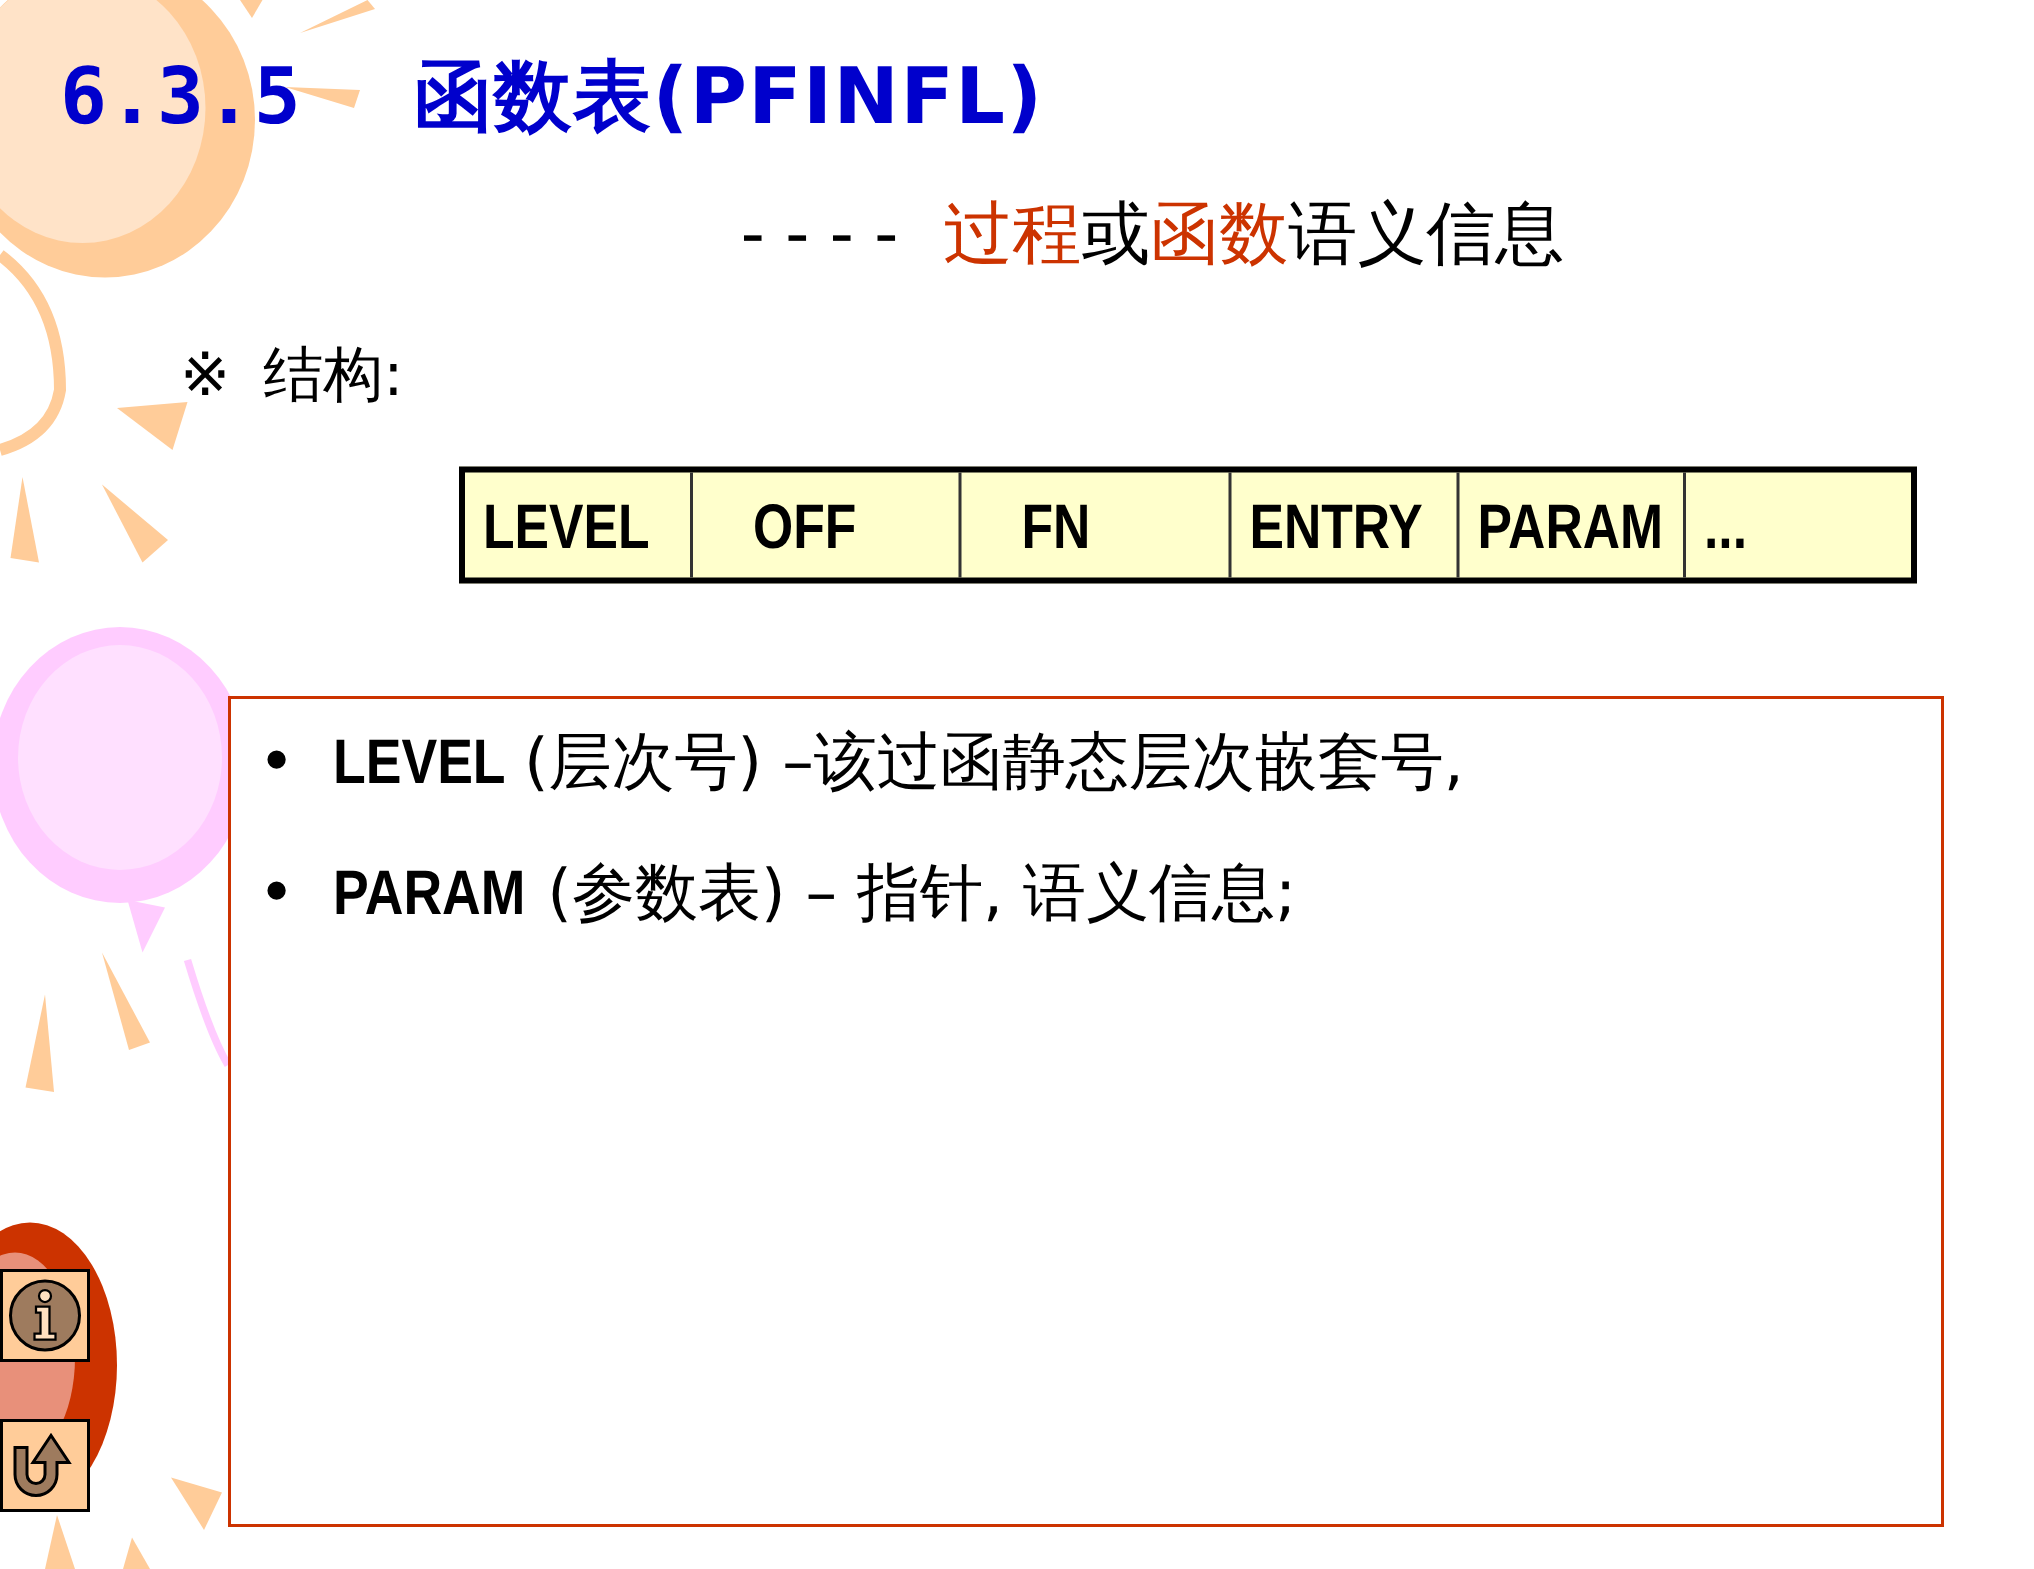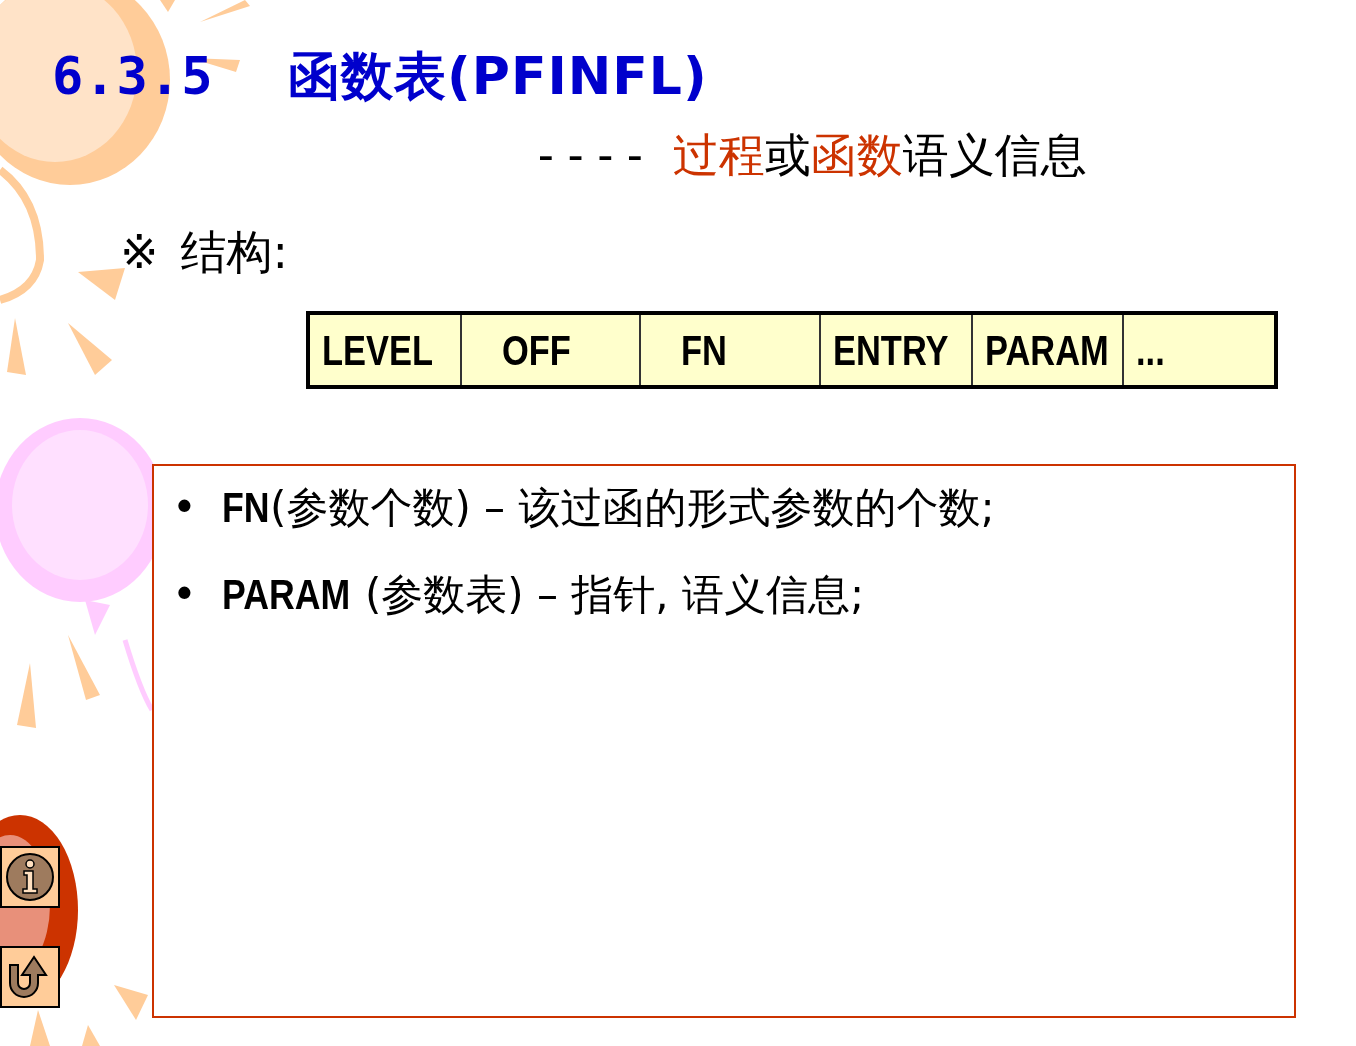--- a/index.html
+++ b/index.html
@@ -4,35 +4,35 @@
 <style>
   html, body { margin: 0; padding: 0; }
   body {
     width: 1356px; height: 1046px; position: relative; overflow: hidden;
     background: #ffffff;
     font-family: "DejaVu Sans", "Liberation Sans", sans-serif;
     color: #000;
   }
   .deco { position: absolute; left: 0; top: 0; width: 1356px; height: 1046px; pointer-events: none; }
   .title {
-    position: absolute; left: 40px; top: 30px; margin: 12px;
+    position: absolute; left: 40px; top: 30px; margin: 0;
     font-size: 52px; font-weight: bold; color: #0000cc; letter-spacing: 1px;
     font-family: "DejaVu Sans Mono", "Liberation Mono", monospace;
     white-space: nowrap;
   }
   .title .num { display: inline-block; width: 236px; }
   .title .zh { font-family: "DejaVu Sans", "Liberation Sans", sans-serif; }
   .subtitle {
     position: absolute; left: 488px; top: 125px;
-    font-size: 46px; white-space: nowrap; margin-left: 44px;
+    font-size: 46px; white-space: nowrap;
   }
   .subtitle .dash { font-family: "DejaVu Sans Mono", monospace; letter-spacing: 2px; margin-right: 22px; }
   .subtitle .red { color: #cc3300; }
   .struct-label {
-    position: absolute; left: 120px; top: 222px; font-size: 46px; white-space: nowrap;
+    position: absolute; left: 120px; top: 222px; font-size: 40px; white-space: nowrap;
   }
   .struct-label .mark { margin-right: 22px; }
   .struct-table {
     position: absolute; left: 306px; top: 311px; width: 972px; height: 78px;
     border: 4px solid #000; box-sizing: border-box; background: #ffffcc;
     display: flex;
   }
   .struct-cell {
     flex: 1; border-right: 2px solid #333; box-sizing: border-box;
     font-size: 42px; line-height: 72px; padding-left: 12px;
@@ -102,21 +102,21 @@
 <div class="struct-table">
   <div class="struct-cell"><span>LEVEL</span></div>
   <div class="struct-cell" style="padding-left:40px"><span>OFF</span></div>
   <div class="struct-cell" style="padding-left:40px"><span>FN</span></div>
   <div class="struct-cell"><span>ENTRY</span></div>
   <div class="struct-cell"><span>PARAM</span></div>
   <div class="struct-cell"><span>...</span></div>
 </div>
 
 <div class="content-box">
-  <div class="item"><span class="bullet">•</span><span class="key">FN</span><span>(参数个数) – 该过函的形式参数的个数;</span></div>
+  <div class="item"><span class="bullet">•</span><span class="key">LEVEL</span><span>(层次号) –该过函静态层次嵌套号,</span></div>
   <div class="item"><span class="bullet">•</span><span class="key">PARAM</span><span>(参数表) – 指针, 语义信息;</span></div>
 </div>
 
 <div class="nav-btn nav-info">
   <svg width="52" height="52" viewBox="0 0 52 52">
     <circle cx="26" cy="26" r="23" fill="#9e7b5e" stroke="#000" stroke-width="2"></circle>
     <circle cx="26" cy="13" r="4" fill="#ffe0c0" stroke="#000" stroke-width="1.5"></circle>
     <path d="M20 20 H29 V38 H33 V42 H19 V38 H23 V24 H20 Z" fill="#ffe0c0" stroke="#000" stroke-width="1.5"></path>
   </svg>
 </div>

